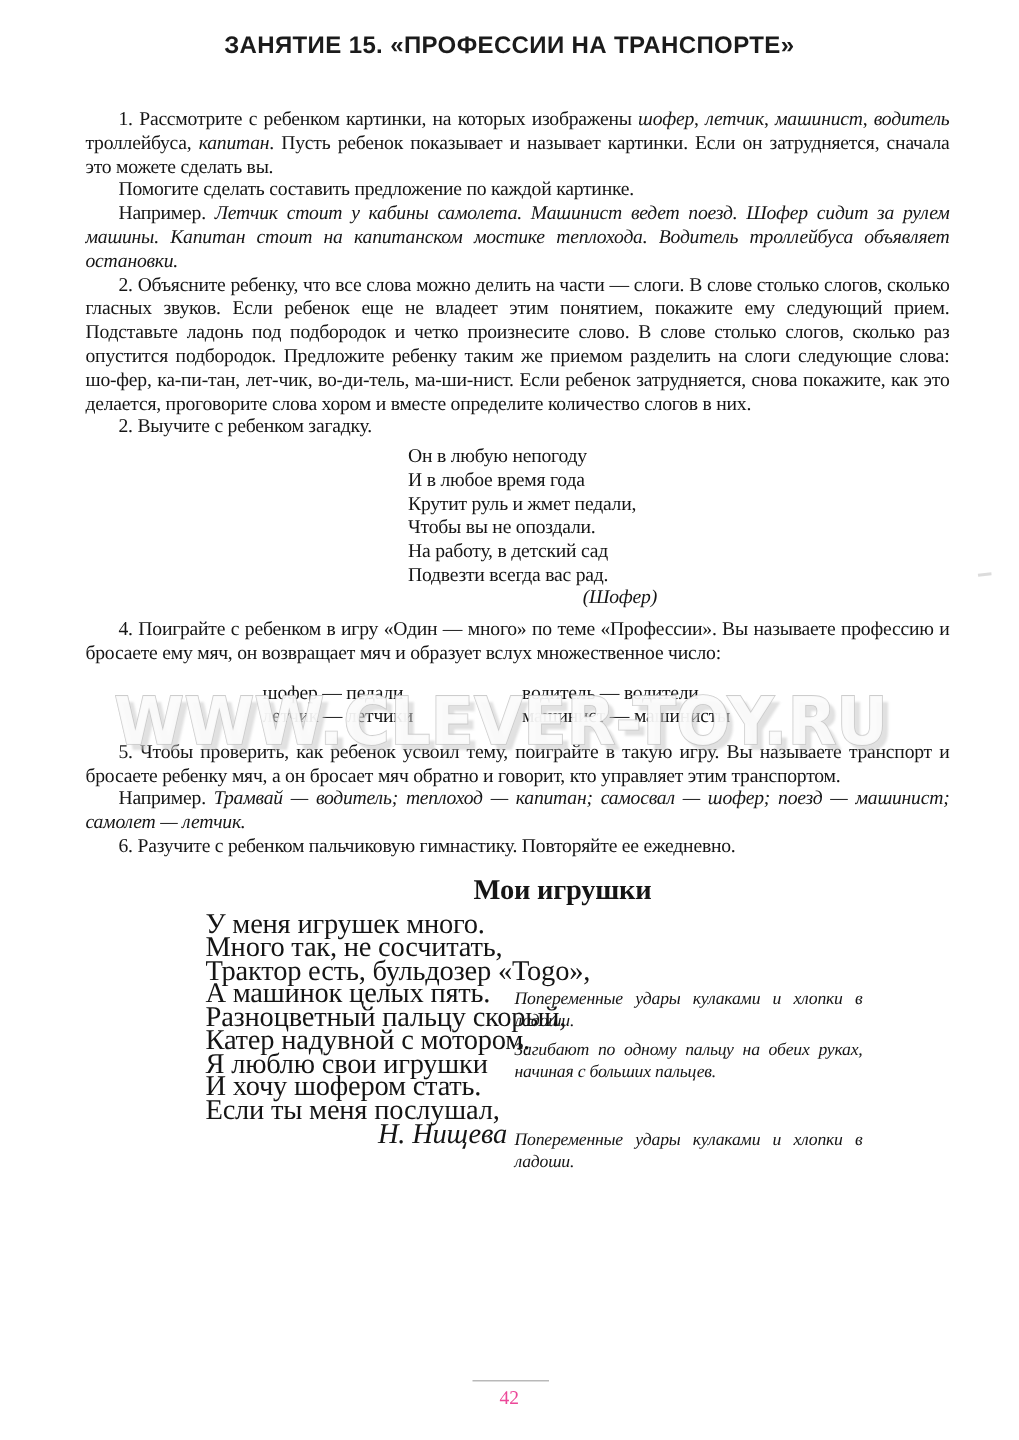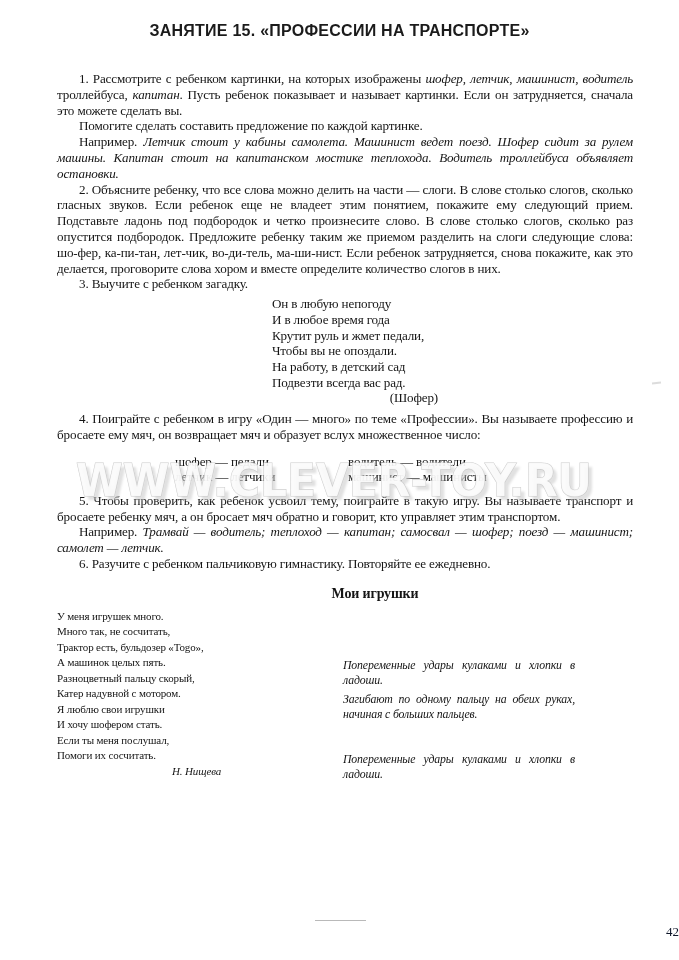--- a/index.html
+++ b/index.html
@@ -14,32 +14,32 @@
   }
   .content{
     position:absolute;left:57px;top:71px;width:576px;
     font-size:13.1px;line-height:15.8px;text-align:justify;letter-spacing:-0.15px;
   }
   .para{margin:0;text-indent:22px;}
   .it{font-style:italic;}
   
   .riddle{margin:4px 0 5px 215px;width:166px;text-align:left;line-height:15.7px;}
   .riddle .line{white-space:nowrap;}
-  .riddle-answer{text-align:right;}
+  .riddle-answer{text-align:right;font-style:italic;}
   
   .pairs{display:flex;margin:11px 0 8px 118px;text-align:left;line-height:15.6px;}
   .pairs-col-left{width:173px;}
   .pairs .line{white-space:nowrap;}
   
   .fp-heading{
-    margin:14px 0 0 0;text-align:center;font-weight:bold;font-size:14px;
+    margin:14px 0 0 0;text-align:center;font-weight:bold;font-size:19px;
     position:relative;left:30px;text-indent:0;
   }
   .fingerplay{position:relative;margin-top:7px;min-height:180px;text-align:left;}
-  .fp-poem{width:210px;line-height:15.5px;font-size:11px;}
+  .fp-poem{margin-left:80px;width:210px;line-height:15.5px;font-size:19px;}
   .fp-poem .line{white-space:nowrap;}
   .fp-author{margin-left:115px;font-style:italic;margin-top:0.5px;}
   .fp-notes{
     position:absolute;left:286px;top:1px;width:232px;
     font-style:italic;font-size:11.8px;line-height:15.5px;text-align:justify;margin-top:48px;
   }
   .fp-note{margin:0;}
   .fp-note.n2{margin-top:3px;}
   .fp-note.n3{margin-top:29px;}
   
@@ -48,38 +48,38 @@
     font-family:"DejaVu Sans",sans-serif;font-weight:bold;font-size:44px;
     fill:#c9c9c9;fill-opacity:.55;
   }
   .wm-main{
     font-family:"DejaVu Sans",sans-serif;font-weight:bold;font-size:44px;
     fill:#fbfbfb;fill-opacity:.92;stroke:#c4c4c4;stroke-width:1.1;
     stroke-opacity:.85;paint-order:stroke fill;
   }
   
   .footer-rule{position:absolute;left:315px;top:920px;width:51px;border-top:1px solid #b9b9b9;}
-  .page-number{position:absolute;top:924px;left:0;width:100%;text-align:right;font-size:13px;color:#0f172a;}
+  .page-number{position:absolute;top:924px;left:0;width:100%;text-align:center;font-size:13px;color:#ec4899;}
   
   .artifact{position:absolute;left:652px;top:382px;width:9px;height:2px;background:#c9c9c9;opacity:.65;transform:rotate(-6deg);}
 </style>
 </head>
 <body>
 
 <div class="page">
 
   <div class="doc-title">ЗАНЯТИЕ 15. «ПРОФЕССИИ НА ТРАНСПОРТЕ»</div>
 
   <div class="content">
 
     <p class="para"><span>1. Рассмотрите с ребенком картинки, на которых изображены </span><span class="it">шофер</span><span>, </span><span class="it">летчик</span><span>, </span><span class="it">машинист</span><span>, </span><span class="it">водитель</span><span> троллейбуса, </span><span class="it">капитан</span><span>. Пусть ребенок показывает и называет картинки. Если он затрудняется, сначала это можете сделать вы.</span></p>
     <p class="para"><span>Помогите сделать составить предложение по каждой картинке.</span></p>
     <p class="para"><span>Например. </span><span class="it">Летчик стоит у кабины самолета. Машинист ведет поезд. Шофер сидит за рулем машины. Капитан стоит на капитанском мостике теплохода. Водитель троллейбуса объявляет остановки.</span></p>
     <p class="para"><span>2. Объясните ребенку, что все слова можно делить на части — слоги. В слове столько слогов, сколько гласных звуков. Если ребенок еще не владеет этим понятием, покажите ему следующий прием. Подставьте ладонь под подбородок и четко произнесите слово. В слове столько слогов, сколько раз опустится подбородок. Предложите ребенку таким же приемом разделить на слоги следующие слова: шо-фер, ка-пи-тан, лет-чик, во-ди-тель, ма-ши-нист. Если ребенок затрудняется, снова покажите, как это делается, проговорите слова хором и вместе определите количество слогов в них.</span></p>
-    <p class="para"><span>3. Выучите с ребенком загадку.</span></p>
+    <p class="para"><span>2. Выучите с ребенком загадку.</span></p>
 
     <div class="riddle">
       <div>
           <div class="line">Он в любую непогоду</div>
           <div class="line">И в любое время года</div>
           <div class="line">Крутит руль и жмет педали,</div>
           <div class="line">Чтобы вы не опоздали.</div>
           <div class="line">На работу, в детский сад</div>
           <div class="line">Подвезти всегда вас рад.</div>
         </div>
@@ -110,21 +110,20 @@
         <div>
             <div class="line">У меня игрушек много.</div>
             <div class="line">Много так, не сосчитать,</div>
             <div class="line">Трактор есть, бульдозер «Togo»,</div>
             <div class="line">А машинок целых пять.</div>
             <div class="line">Разноцветный пальцу скорый,</div>
             <div class="line">Катер надувной с мотором.</div>
             <div class="line">Я люблю свои игрушки</div>
             <div class="line">И хочу шофером стать.</div>
             <div class="line">Если ты меня послушал,</div>
-            <div class="line">Помоги их сосчитать.</div>
           </div>
         <div class="fp-author">Н. Нищева</div>
       </div>
       <div class="fp-notes">
         <p class="fp-note n1">Попеременные удары кулаками и хлопки в ладоши.</p>
         <p class="fp-note n2">Загибают по одному пальцу на обеих руках, начиная с больших пальцев.</p>
         <p class="fp-note n3">Попеременные удары кулаками и хлопки в ладоши.</p>
       </div>
     </div>
 

